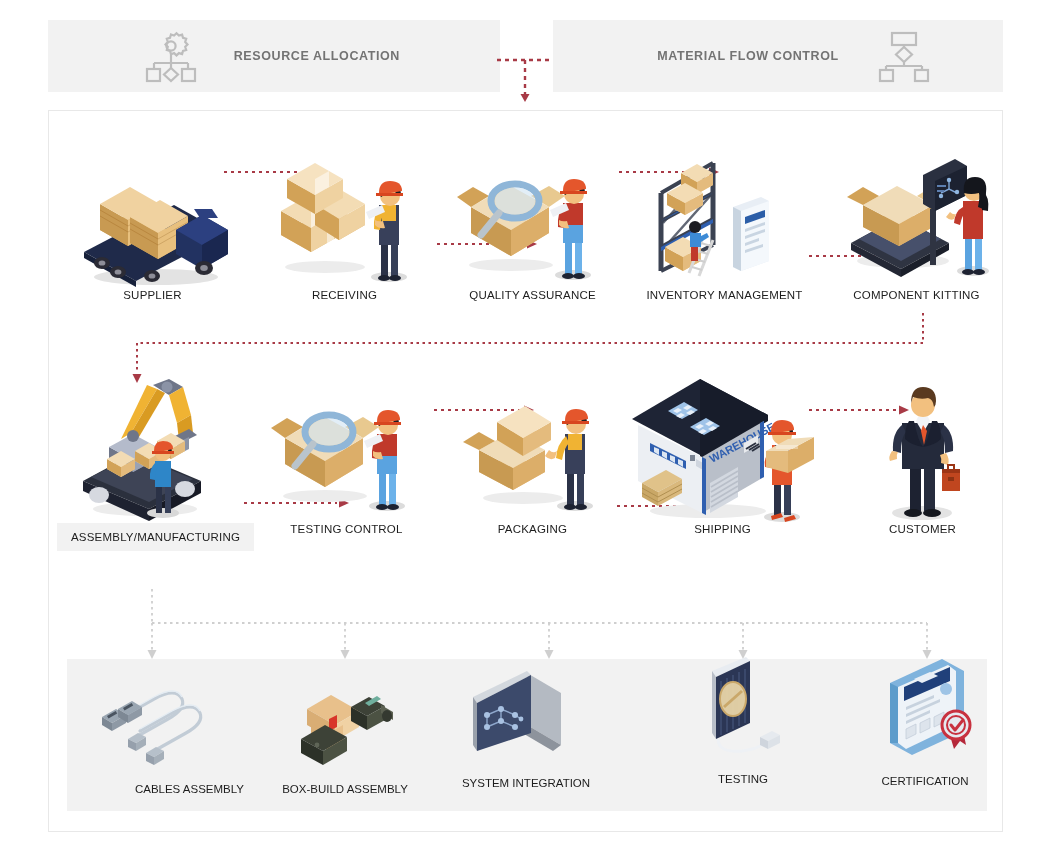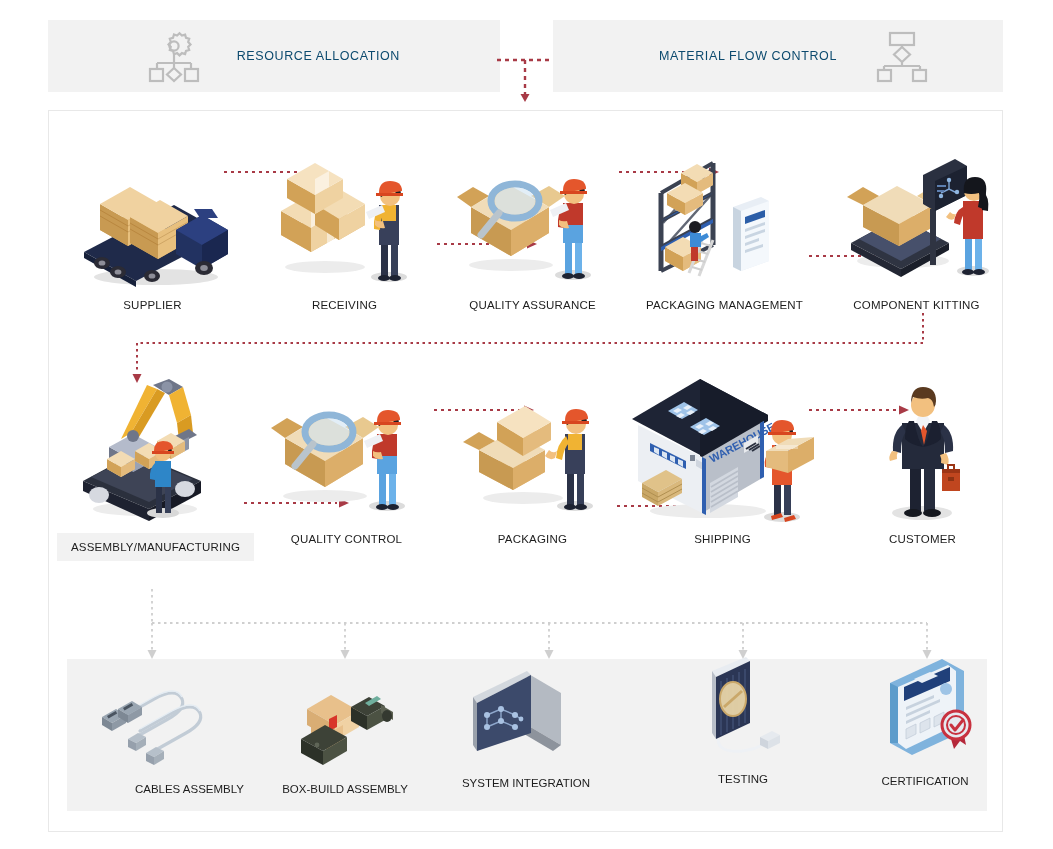--- a/index.html
+++ b/index.html
@@ -3,41 +3,41 @@
 <meta charset="utf-8">
 <style>
   html,body{margin:0;padding:0;background:#ffffff;}
   body{width:1053px;height:849px;font-family:"Liberation Sans","DejaVu Sans",sans-serif;overflow:hidden;}
   .stage{position:relative;width:1053px;height:849px;}
 
   
   .hdr{position:absolute;top:20px;height:72px;background:#f2f2f2;display:flex;align-items:center;}
   .hdr-left{left:48px;width:452px;justify-content:flex-end;padding-right:0;}
   .hdr-right{left:553px;width:450px;justify-content:center;}
-  .hdr-title{font-size:12.5px;font-weight:normal;letter-spacing:.6px;color:#0c4a6e;white-space:nowrap;}
+  .hdr-title{font-size:12.5px;font-weight:bold;letter-spacing:.6px;color:#737373;white-space:nowrap;}
   .hdr-icon{width:62px;height:56px;display:flex;align-items:center;justify-content:center;}
   .hdr-left .hdr-icon{margin-right:32px;}
   .hdr-right .hdr-icon{margin-left:34px;}
   .hdr-left .hdr-title{margin-right:100px;}
   .hdr-right .hdr-title{margin-left:36px;}
 
   
   .tconn{position:absolute;left:495px;top:52px;width:60px;height:52px;}
 
   
   .card{position:absolute;left:48px;top:110px;width:955px;height:722px;border:1px solid #e8e8e8;background:#fff;box-sizing:border-box;}
 
   .row{position:absolute;left:0;width:955px;}
   .row1{top:28px;height:192px;}
   .row2{top:262px;height:200px;}
 
   .node{position:absolute;width:191px;text-align:center;}
   .art{height:150px;display:flex;align-items:flex-end;justify-content:center;}
   .art svg{display:block;}
-  .cap{margin-top:10px;font-size:11.5px;color:#1d1d1d;letter-spacing:.2px;white-space:nowrap;}
+  .cap{margin-top:0;font-size:11.5px;color:#1d1d1d;letter-spacing:.2px;white-space:nowrap;}
   .cap.boxed{display:inline-block;background:#f2f2f2;padding:8px 14px;}
 
   
   .harrow{position:absolute;height:10px;}
 
   
   .conn{position:absolute;left:0;top:0;width:955px;height:722px;pointer-events:none;}
 
   
   .botpanel{position:absolute;left:18px;top:548px;width:920px;height:152px;background:#f2f2f2;}
@@ -306,21 +306,21 @@
             <path d="M100 68 L120 61 L120 68 L100 75 Z" fill="#2b5ea8"></path>
             <g fill="#c9d5e2">
               <path d="M100 80 L120 73 L120 76 L100 83 Z"></path>
               <path d="M100 87 L120 80 L120 83 L100 90 Z"></path>
               <path d="M100 94 L114 89 L114 92 L100 97 Z"></path>
               <path d="M100 101 L118 95 L118 98 L100 104 Z"></path>
             </g>
             <path d="M88 58 L96 62 L96 122 L88 118 Z" fill="#c8d4e0"></path>
           </svg>
         </div>
-        <div class="cap">PACKAGING MANAGEMENT</div>
+        <div class="cap">INVENTORY MANAGEMENT</div>
       </div>
 
       <svg class="harrow" style="left:760px;top:112px;width:100px;" viewBox="0 0 100 10">
         <path d="M0 5 H88" stroke="#a83a46" stroke-width="2.2" stroke-dasharray="3 4" fill="none"></path>
         <path d="M100 5 l-10 -4.5 v9 z" fill="#a83a46"></path>
       </svg>
 
       <div class="node" style="left:772px;top:0;">
         <div class="art">
           <svg width="160" height="140" viewBox="0 0 160 140">
@@ -455,21 +455,21 @@
             <path d="M110 56 h20 v22 h-20z" fill="#c0392b"></path>
             <path d="M112 58 q-8 6 -7 22 l6 1 q1-14 5-18z" fill="#c0392b"></path>
             <path d="M106 78 q4 4 10 3 l-2 -7 q-5 1 -8 -1z" fill="#f2c07f"></path>
             <path d="M97 63 l16 -7 l3 7 l-16 7z" fill="#eef0f4"></path>
             <circle cx="121" cy="47" r="10" fill="#f2c07f"></circle>
             <path d="M111 47 q-1 -12 10 -12 q11 0 11 11 l-4 1 q-1 -6 -7 -6 q-7 0 -8 7z" fill="#1d1d22"></path>
             <path d="M110 44 q0 -12 11 -12 q12 0 12 10 l-23 4z" fill="#e4562c"></path>
             <path d="M107 44 h27 v3 h-27z" fill="#d8461f"></path>
           </svg>
         </div>
-        <div class="cap">QUALITY CONTROL</div>
+        <div class="cap">TESTING CONTROL</div>
       </div>
 
       <svg class="harrow" style="left:385px;top:32px;width:100px;" viewBox="0 0 100 10">
         <path d="M0 5 H88" stroke="#a83a46" stroke-width="2.2" stroke-dasharray="3 4" fill="none"></path>
         <path d="M100 5 l-10 -4.5 v9 z" fill="#a83a46"></path>
       </svg>
 
       <div class="node" style="left:388px;top:0;">
         <div class="art">
           <svg width="160" height="145" viewBox="0 0 160 145">

